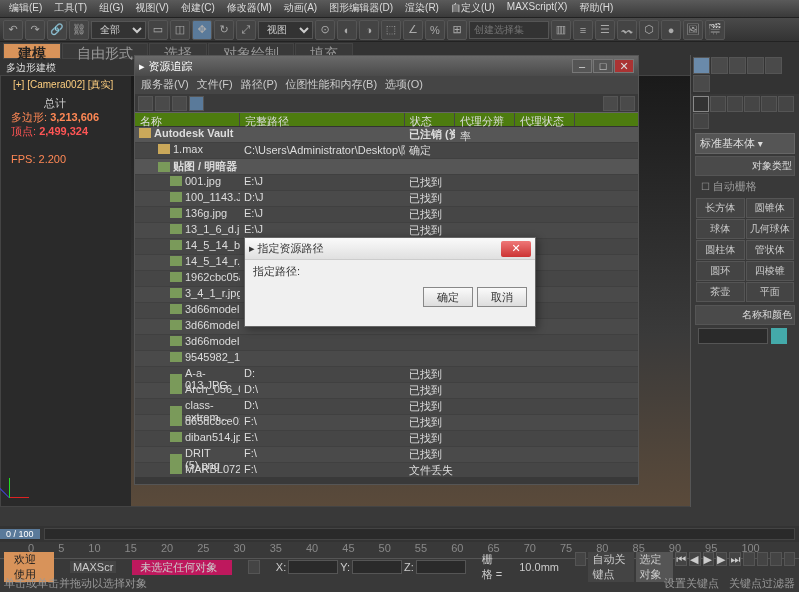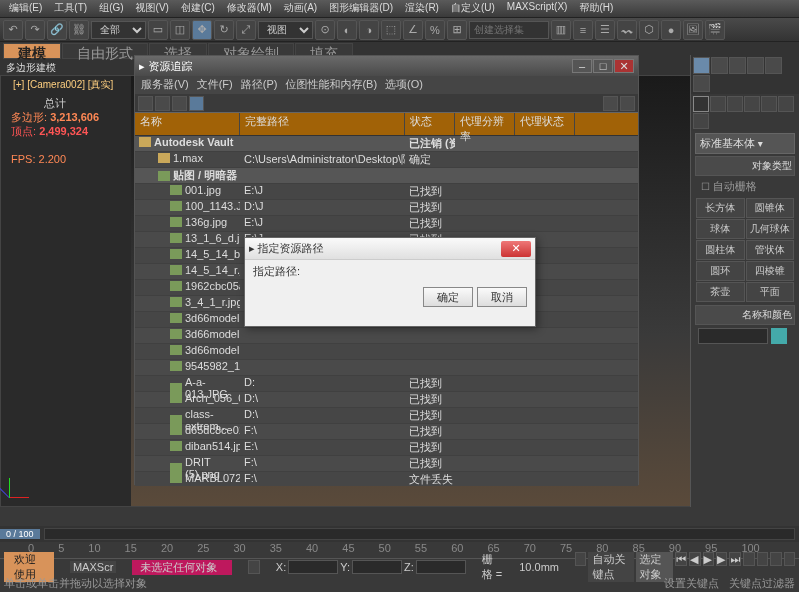--- a/index.html
+++ b/index.html
@@ -27,21 +27,21 @@
 .asset-win{position:absolute;top:55px;left:134px;width:505px;height:430px;background:#393939;border:1px solid #555;z-index:10}
 .win-title{background:linear-gradient(#6a6a6a,#4a4a4a);height:20px;display:flex;align-items:center;padding:0 4px;color:#fff}
 .win-title .t{margin-left:4px;flex:1}
 .win-ctrl{display:flex;gap:1px}
 .win-ctrl span{width:20px;height:14px;background:#555;border:1px solid #777;text-align:center;line-height:12px;color:#ddd}
 .win-ctrl .close{background:#a33}
 .submenu{background:#454545;height:18px;display:flex;gap:8px;padding:1px 6px;color:#ccc;font-size:10px}
 .subtool{background:#3a3a3a;height:18px;display:flex;align-items:center;gap:2px;padding:0 3px;justify-content:space-between}
 .subtool .l{display:flex;gap:2px}
 .mini{width:15px;height:15px;background:#4a4a4a;border:1px solid #555;display:inline-block}
-.thead{background:#a16207;height:24px;display:flex;color:#ddd;font-size:10px;border-top:1px solid #666;border-bottom:1px solid #333}
+.thead{background:#4d7c0f;height:15px;display:flex;color:#ddd;font-size:10px;border-top:1px solid #666;border-bottom:1px solid #333}
 .thead span{padding:1px 5px;border-right:1px solid #444}
 .c1{width:105px}.c2{width:165px}.c3{width:50px}.c4{width:60px}.c5{width:60px}
 .tbody{height:350px;overflow-y:auto;background:#4a4a4a}
 .trow{display:flex;height:16px;align-items:flex-start;color:#ddd;font-size:10px;border-bottom:1px solid #404040}
 .trow:nth-child(even){background:#464646}
 .trow.h{background:#565656;font-weight:bold}
 .trow .c1{padding-left:4px;display:flex;align-items:center;gap:3px;overflow:hidden}
 .trow .c2,.trow .c3{padding-left:4px;overflow:hidden;white-space:nowrap}
 .ico{width:12px;height:10px;background:#7a9a5a;display:inline-block;flex-shrink:0}
 .ico.folder{background:#caa85a}

